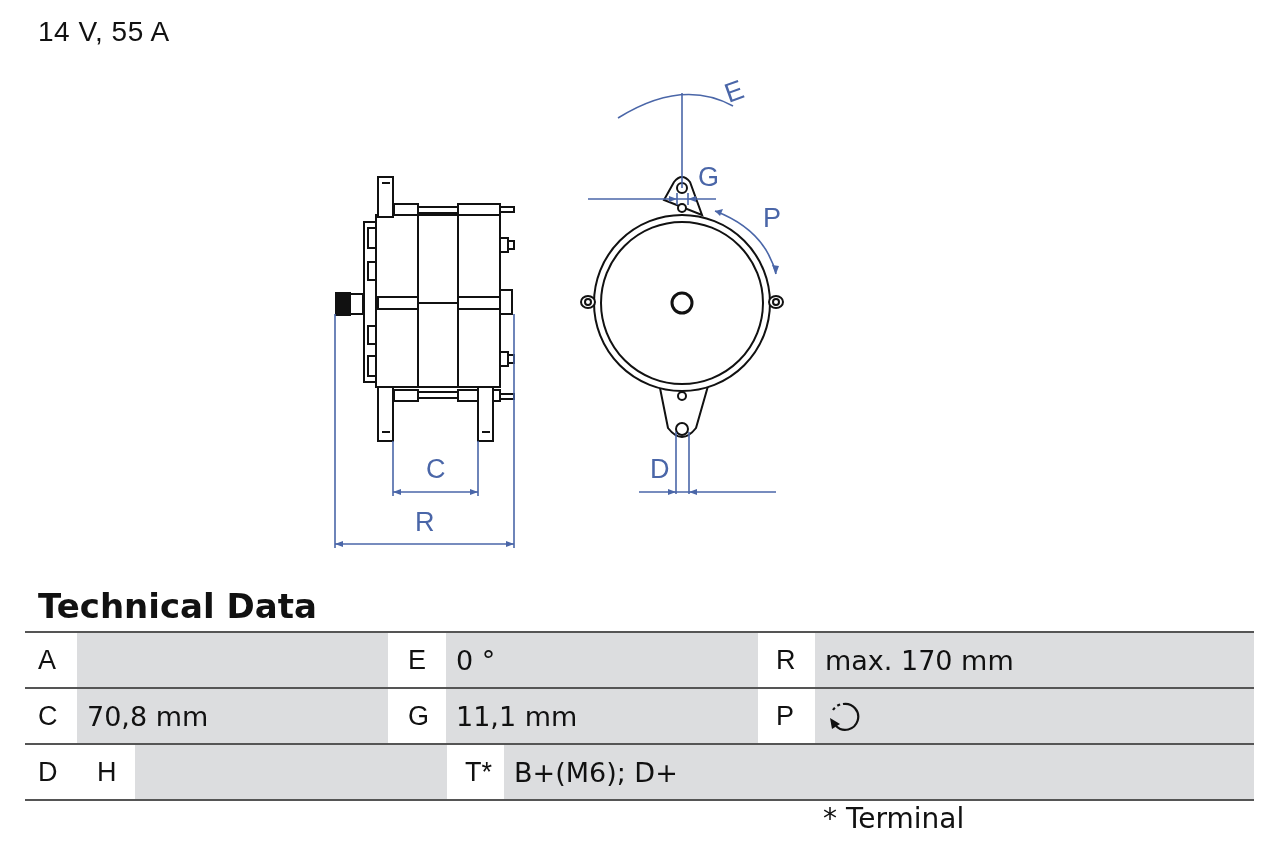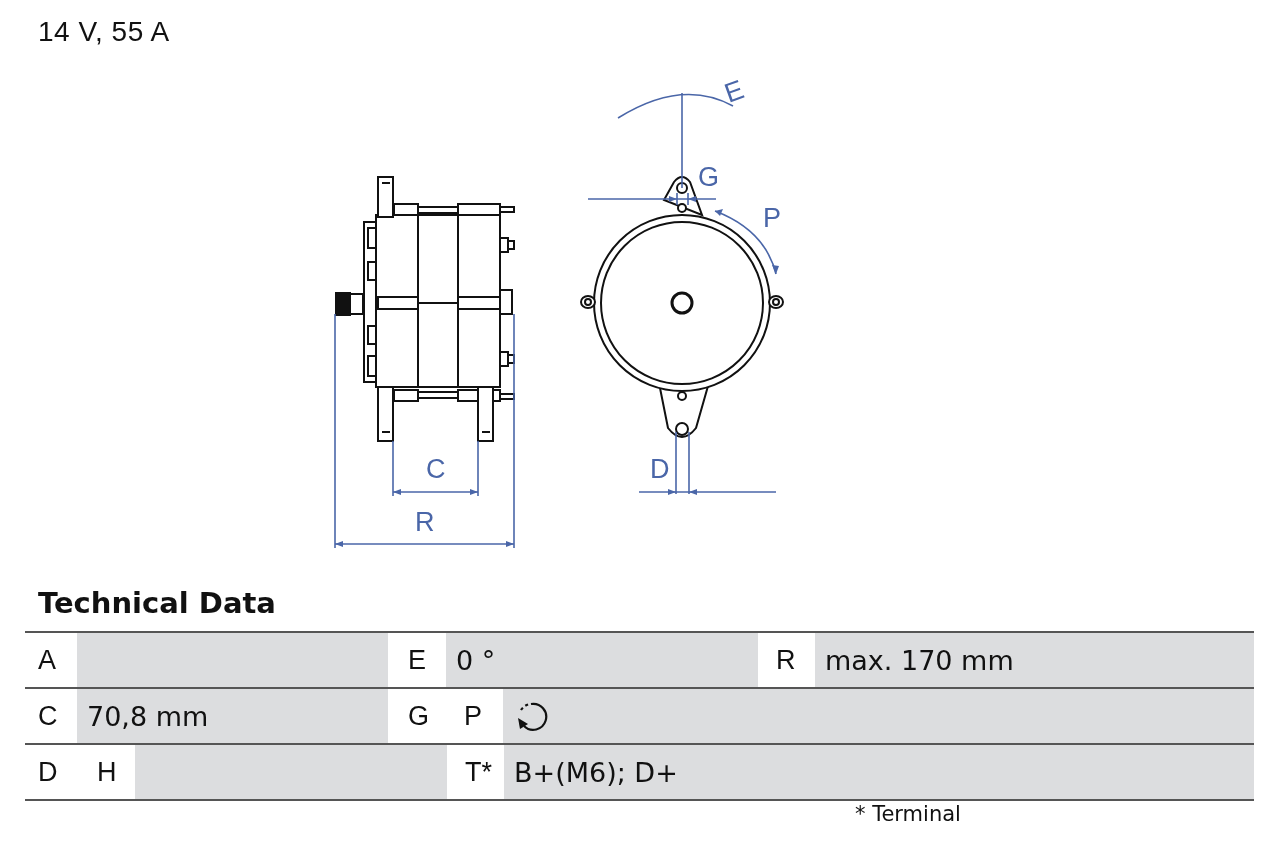--- a/index.html
+++ b/index.html
@@ -1,33 +1,33 @@
 <!DOCTYPE html>
 <html><head>
 <meta charset="utf-8">
 <style>
   html, body { margin: 0; padding: 0; background: #ffffff; }
   body { width: 1280px; height: 853px; position: relative; overflow: hidden;
          font-family: "DejaVu Sans", "Liberation Sans", sans-serif; color: #111; }
   .title { position: absolute; left: 38px; top: 16px; font-size: 28px;
            font-family: "Liberation Sans", sans-serif; letter-spacing: 0.5px; }
   .drawing { position: absolute; left: 0; top: 0; width: 1280px; height: 580px; }
-  .section-title { position: absolute; left: 38px; top: 586px; font-size: 29px; font-weight: bold; }
+  .section-title { position: absolute; left: 38px; top: 586px; font-size: 34px; font-weight: bold; }
   .table { position: absolute; left: 25px; top: 631px; width: 1229px; border-top: 2px solid #555; }
   .row { display: flex; height: 54px; border-bottom: 2px solid #555; }
   .cell-label { width: 52px; background: #fff; font-size: 27px; display: flex; align-items: center;
                 padding-left: 13px; box-sizing: border-box; font-family: "Liberation Sans", sans-serif; }
   .cell-value { background: #dcdddf; font-size: 27px; display: flex; align-items: center;
                 padding-left: 10px; box-sizing: border-box; font-family: "DejaVu Sans", sans-serif; }
   .col1-val { width: 311px; text-align: center; }
   .col2-lab { width: 58px; padding-left: 20px; }
   .col2-val { width: 312px; }
   .col3-lab { width: 57px; padding-left: 18px; }
   .col3-val { flex: 1; }
-  .footnote { position: absolute; left: 823px; top: 802px; font-size: 21px; margin-left: 32px; }
+  .footnote { position: absolute; left: 823px; top: 802px; font-size: 28px; }
   .lbl { font-family: "Liberation Sans", sans-serif; font-size: 27px; fill: #4a66a8; }
 </style>
 </head>
 <body>
 
 <div class="title">14 V, 55 A</div>
 
 <svg class="drawing" viewBox="0 0 1280 580" xmlns="http://www.w3.org/2000/svg">
 
   <g fill="#fff" stroke="#111" stroke-width="2">
@@ -141,20 +141,21 @@
     <div class="cell-value col1-val"></div>
     <div class="cell-label col2-lab">E</div>
     <div class="cell-value col2-val">0 °</div>
     <div class="cell-label col3-lab">R</div>
     <div class="cell-value col3-val">max. 170 mm</div>
   </div>
   <div class="row">
     <div class="cell-label">C</div>
     <div class="cell-value col1-val">70,8 mm</div>
     <div class="cell-label col2-lab">G</div>
+    <div class="cell-value col2-val">11,1 mm</div>
     <div class="cell-label col3-lab">P</div>
     <div class="cell-value col3-val">
       <svg width="36" height="36" viewBox="0 0 36 36">
         <path d="M 8 12 A 13 13 0 0 1 18 6" fill="none" stroke="#111" stroke-width="2.2" stroke-dasharray="3 3"></path>
         <path d="M 18 6 A 13 13 0 1 1 11 28" fill="none" stroke="#111" stroke-width="2.2"></path>
         <polygon points="5,20 15,26 7,31" fill="#111"></polygon>
       </svg>
     </div>
   </div>
   <div class="row">

